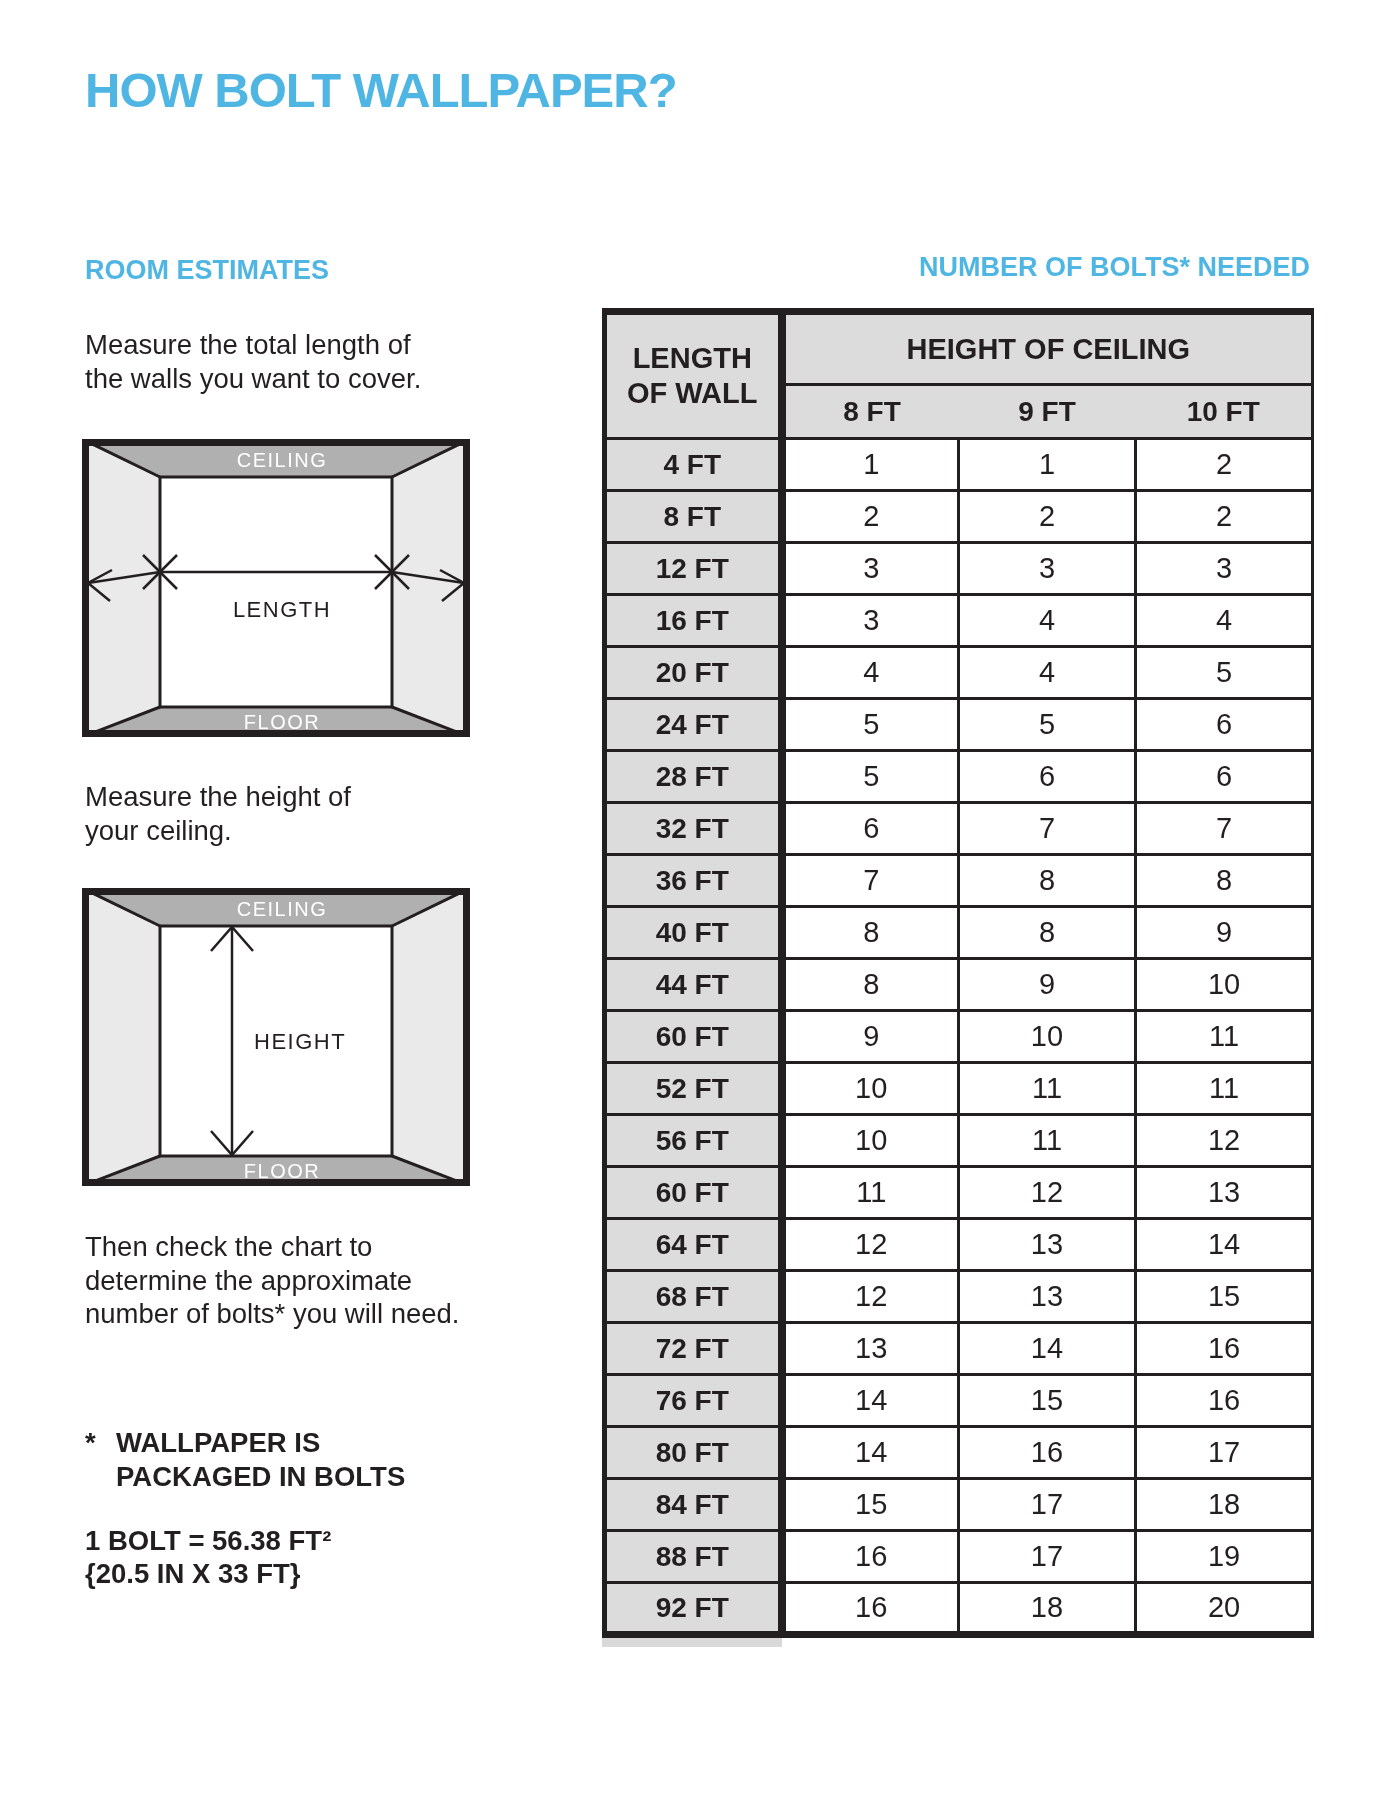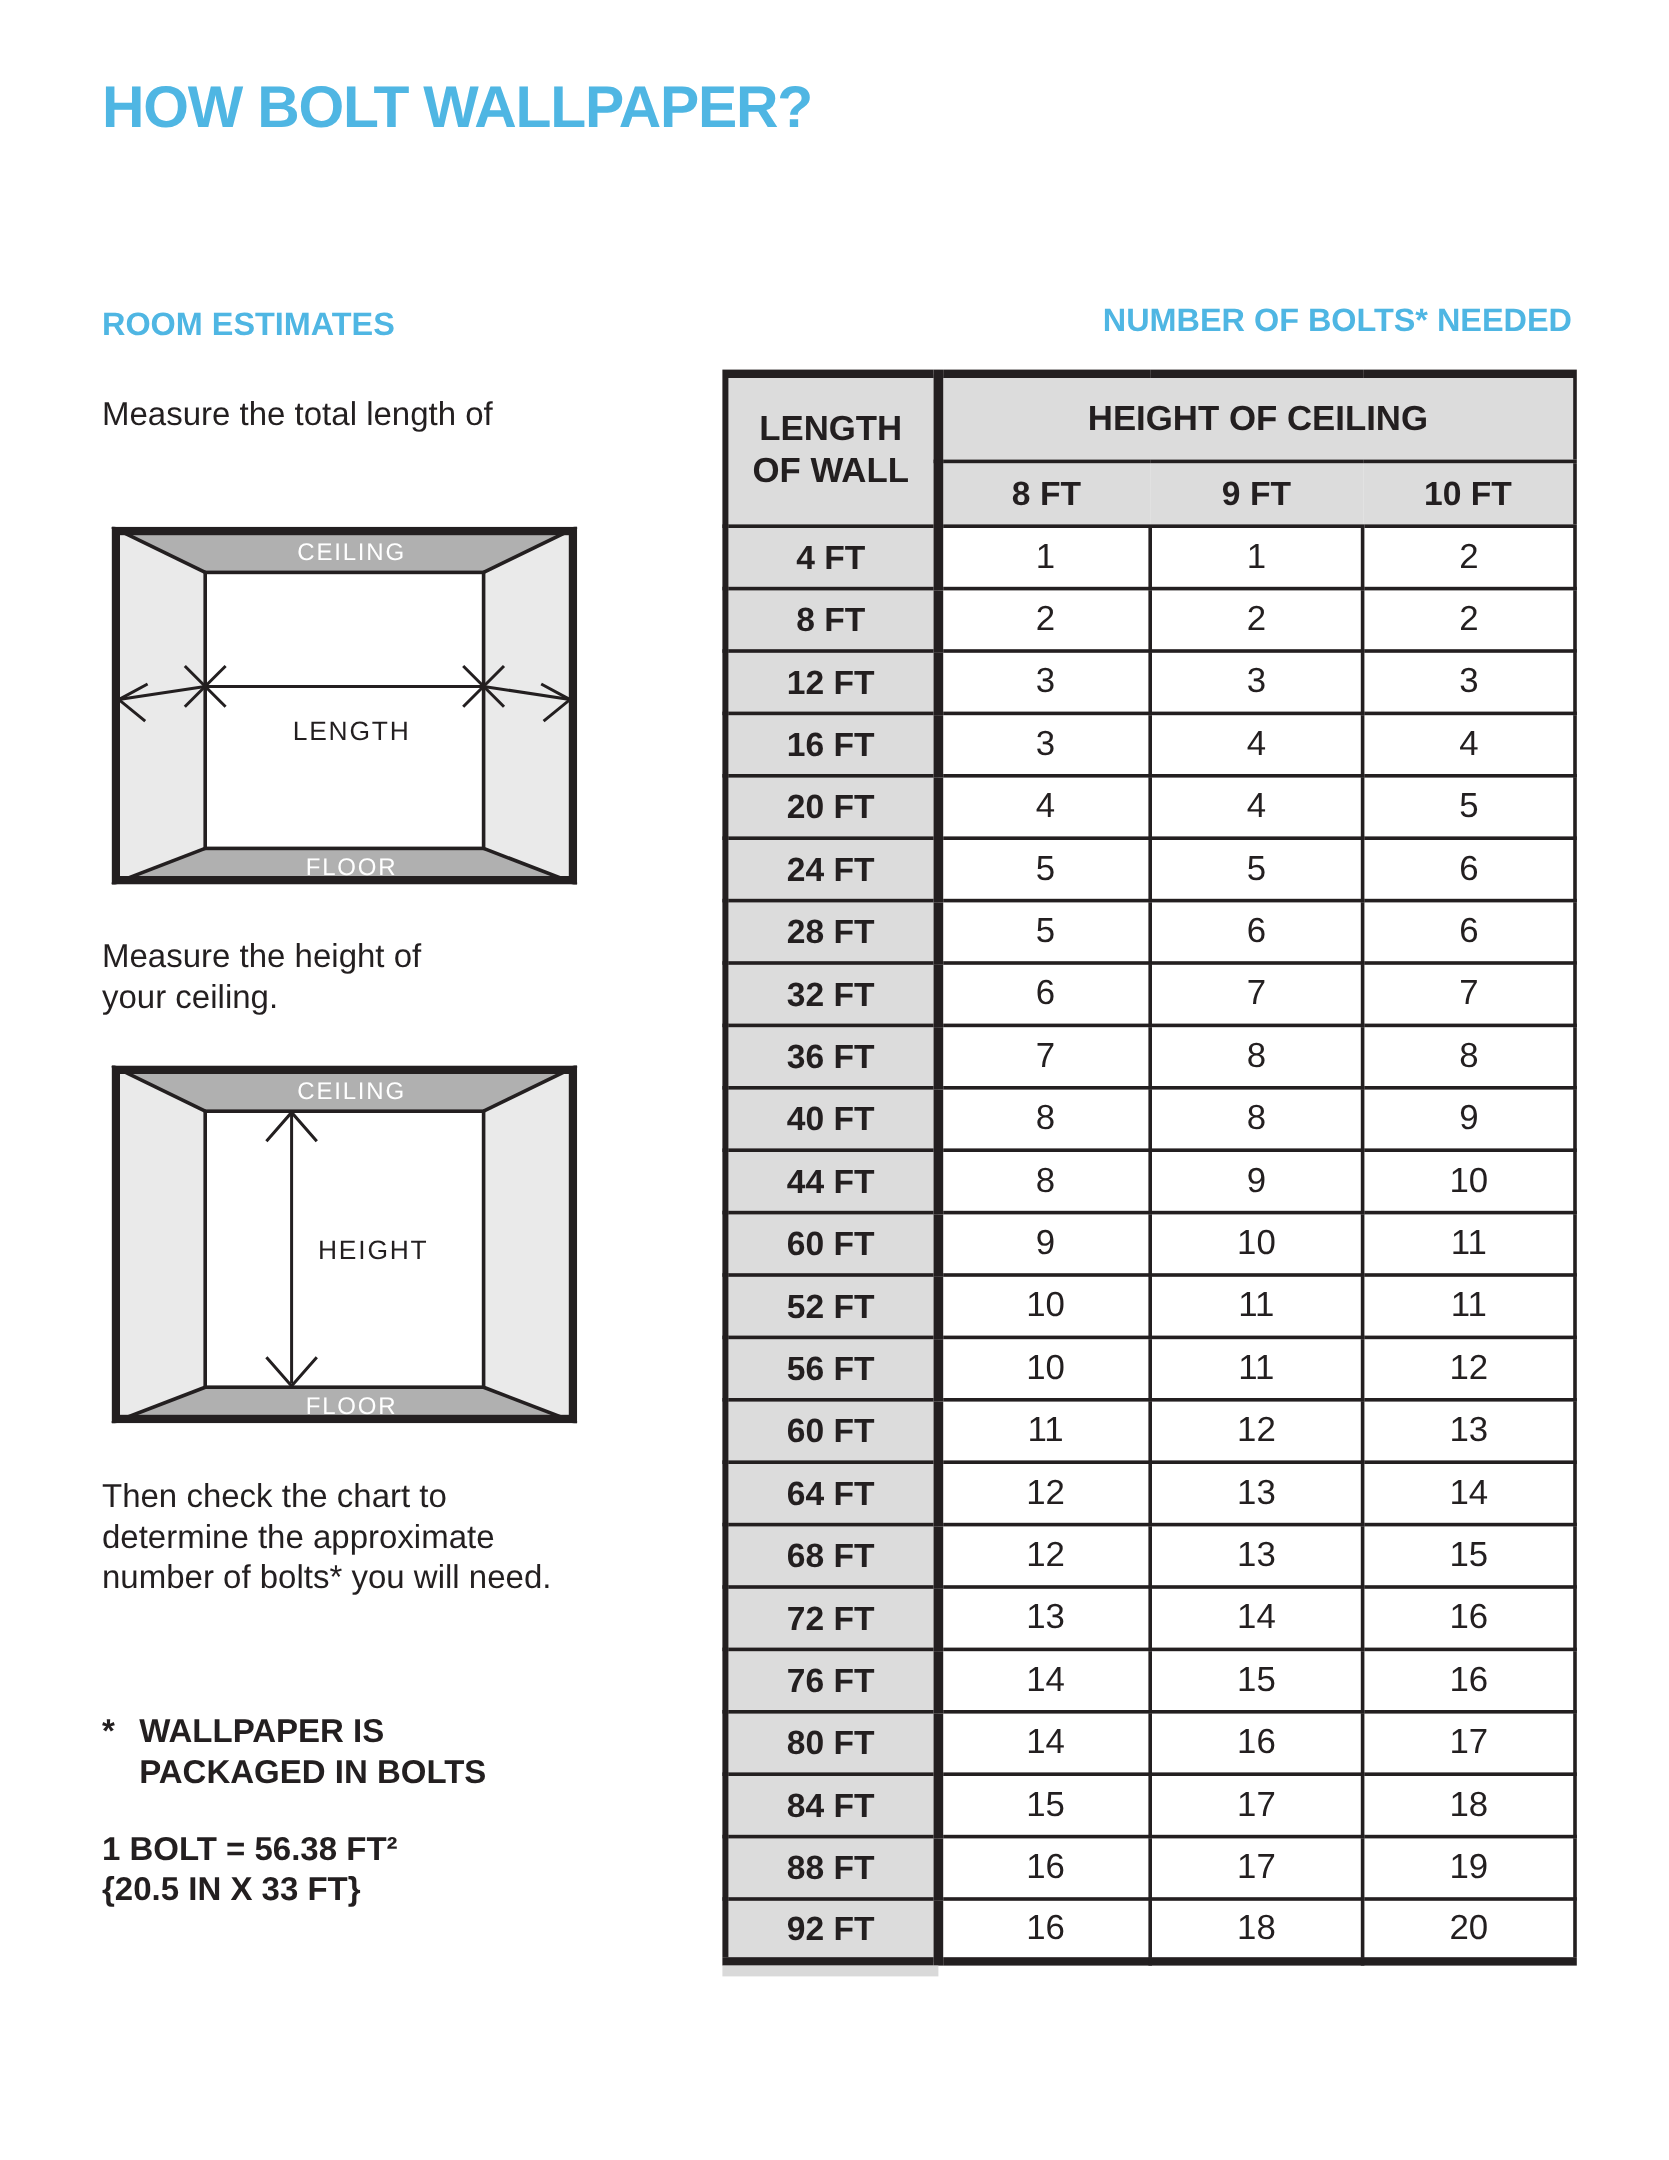--- a/index.html
+++ b/index.html
@@ -22,21 +22,21 @@
     white-space:nowrap;
   }
   .sec-head{
     position:absolute;left:85px;top:255px;
     font-size:27px;font-weight:bold;color:var(--blue);white-space:nowrap;
   }
   .para{position:absolute;left:85px;font-size:27.5px;line-height:33.5px;white-space:nowrap;}
   #para-length{top:328px;}
   #para-height{top:780px;}
   #para-chart{top:1230px;}
-  .diagram{position:absolute;left:93px;width:307px;height:298px;}
+  .diagram{position:absolute;left:82px;width:307px;height:298px;}
   #diagram-length{top:439px;}
   #diagram-height{top:888px;}
   .diagram svg{display:block;width:388px;height:298px;font-family:inherit;}
   .room-label{font-size:20px;letter-spacing:1.5px;fill:#ffffff;}
   .measure-label{font-size:22px;letter-spacing:1.5px;fill:var(--ink);}
   .footnote{
     position:absolute;left:85px;top:1426px;padding-left:31px;
     font-size:27.5px;font-weight:bold;line-height:33.5px;white-space:nowrap;
   }
   .footnote .star{position:absolute;left:0;top:0;}
@@ -88,20 +88,21 @@
 <body>
 
 <div class="page">
 
   <div class="page-title">HOW BOLT WALLPAPER?</div>
 
   <div class="sec-head">ROOM ESTIMATES</div>
 
   <div class="para" id="para-length">
     <div>Measure the total length of</div>
+    <div>the walls you want to cover.</div>
   </div>
 
   <div class="diagram" id="diagram-length">
     <svg viewBox="0 0 388 298">
       <polygon points="0,0 388,0 310,38 78,38" fill="#b0b0b0"></polygon>
       <polygon points="78,268 310,268 388,298 0,298" fill="#b0b0b0"></polygon>
       <polygon points="0,0 78,38 78,268 0,298" fill="#eaeaea"></polygon>
       <polygon points="388,0 310,38 310,268 388,298" fill="#eaeaea"></polygon>
       <g stroke="#231f20" stroke-width="3">
         <line x1="0" y1="0" x2="78" y2="38"></line>

